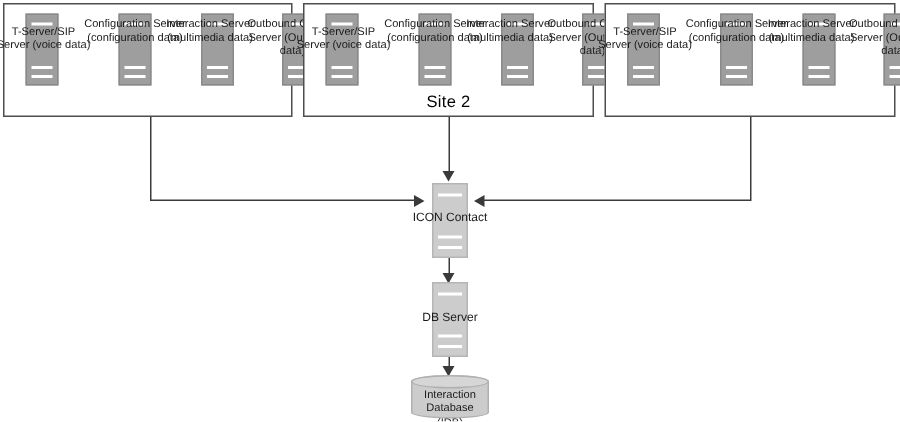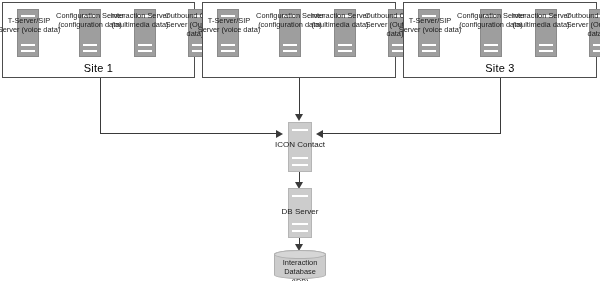--- a/index.html
+++ b/index.html
@@ -166,21 +166,20 @@
 
     <div class="node" style="left:185px; top:6px; width:22px; height:48px;">
       <div class="server-icon" style="width:22px; height:48px;">
         <div class="slot" style="top:5px;"></div>
         <div class="slot" style="top:34px;"></div>
         <div class="slot" style="top:40px;"></div>
       </div>
     </div>
     <div class="node-label" style="left:155px; top:8px; width:74px;">Outbound Contact Server (Outbound data)</div>
 
-    <div class="site-label">Site 1</div>
   </div>
 
   <div class="site-box" style="left:202px; top:2px; width:194px; height:76px;">
 
     <div class="node" style="left:14px; top:6px; width:22px; height:48px;">
       <div class="server-icon" style="width:22px; height:48px;">
         <div class="slot" style="top:5px;"></div>
         <div class="slot" style="top:34px;"></div>
         <div class="slot" style="top:40px;"></div>
       </div>
@@ -207,20 +206,21 @@
 
     <div class="node" style="left:185px; top:6px; width:22px; height:48px;">
       <div class="server-icon" style="width:22px; height:48px;">
         <div class="slot" style="top:5px;"></div>
         <div class="slot" style="top:34px;"></div>
         <div class="slot" style="top:40px;"></div>
       </div>
     </div>
     <div class="node-label" style="left:155px; top:8px; width:74px;">Outbound Contact Server (Outbound data)</div>
 
+    <div class="site-label">Site 2</div>
   </div>
 
   <div class="site-box" style="left:403px; top:2px; width:194px; height:76px;">
 
     <div class="node" style="left:14px; top:6px; width:22px; height:48px;">
       <div class="server-icon" style="width:22px; height:48px;">
         <div class="slot" style="top:5px;"></div>
         <div class="slot" style="top:34px;"></div>
         <div class="slot" style="top:40px;"></div>
       </div>
@@ -247,21 +247,20 @@
 
     <div class="node" style="left:185px; top:6px; width:22px; height:48px;">
       <div class="server-icon" style="width:22px; height:48px;">
         <div class="slot" style="top:5px;"></div>
         <div class="slot" style="top:34px;"></div>
         <div class="slot" style="top:40px;"></div>
       </div>
     </div>
     <div class="node-label" style="left:155px; top:8px; width:74px;">Outbound Contact Server (Outbound data)</div>
 
-    <div class="site-label">Site 3</div>
   </div>
 
   <div class="conn v" style="left:100px; top:78px; height:56px;"></div>
   <div class="conn h" style="left:100px; top:133px; width:177px;"></div>
   <div class="arrow right" style="left:276px; top:130px;"></div>
 
   <div class="conn v" style="left:299px; top:78px; height:38px;"></div>
   <div class="arrow down" style="left:295px; top:114px;"></div>
 
   <div class="conn v" style="left:500px; top:78px; height:56px;"></div>

